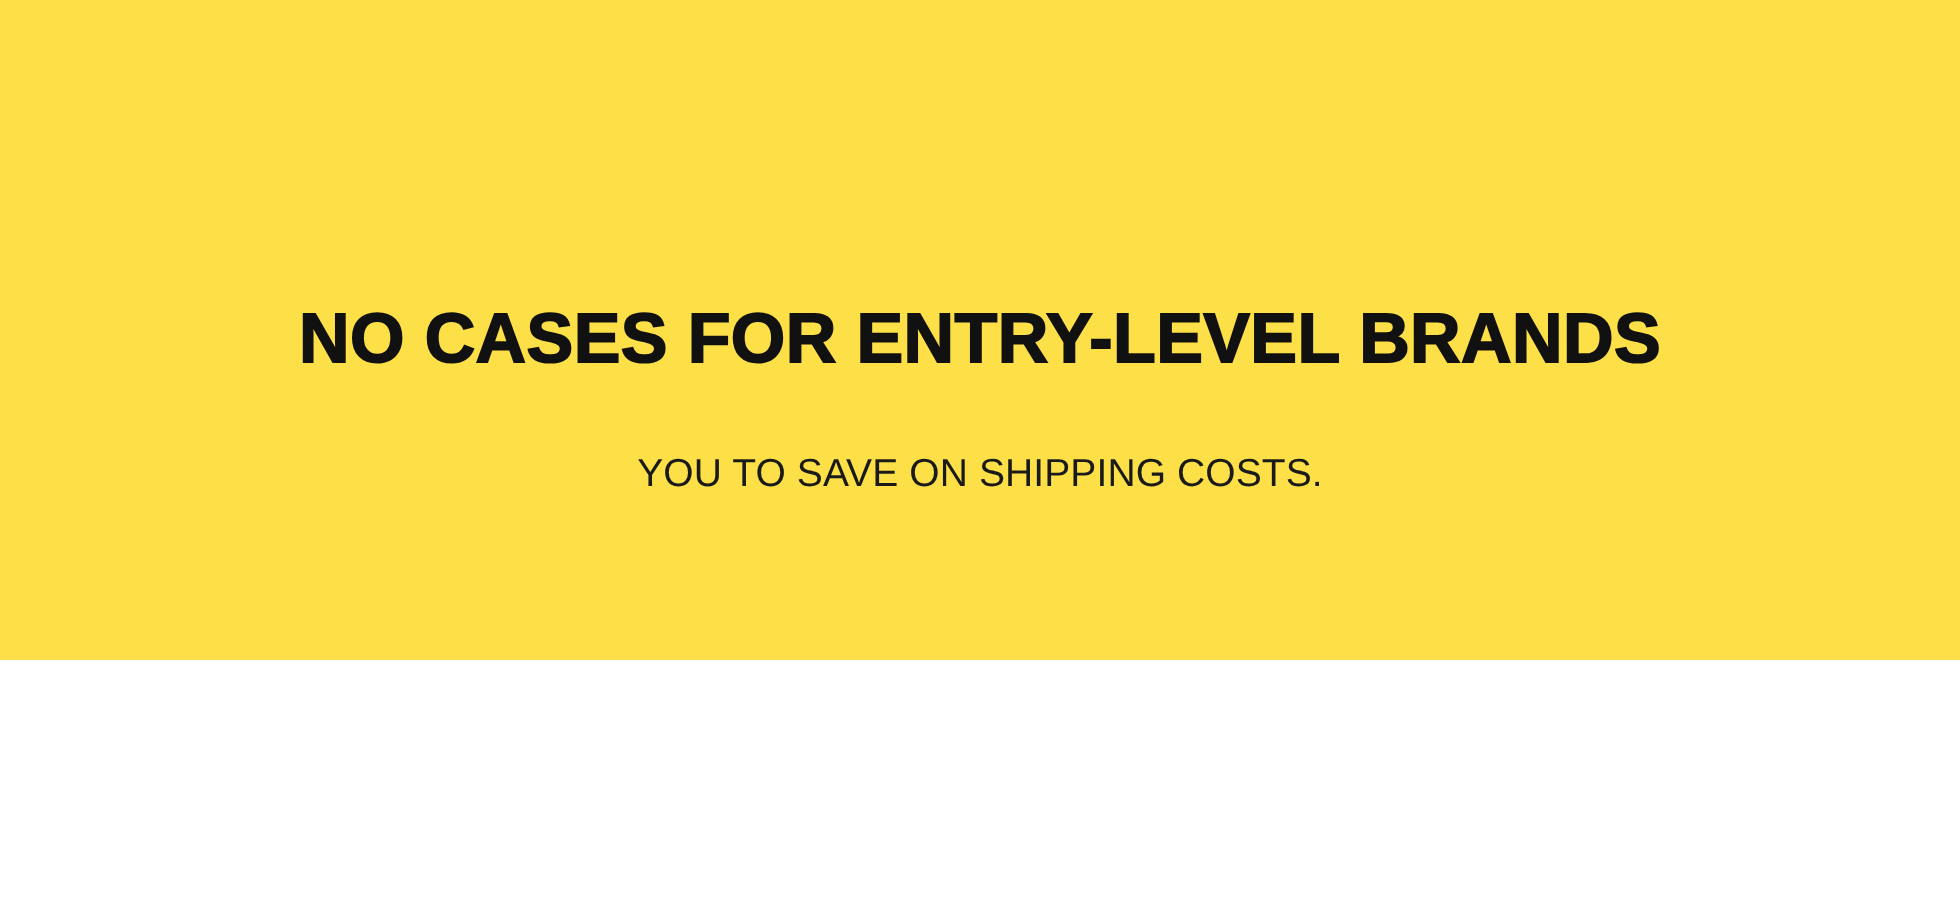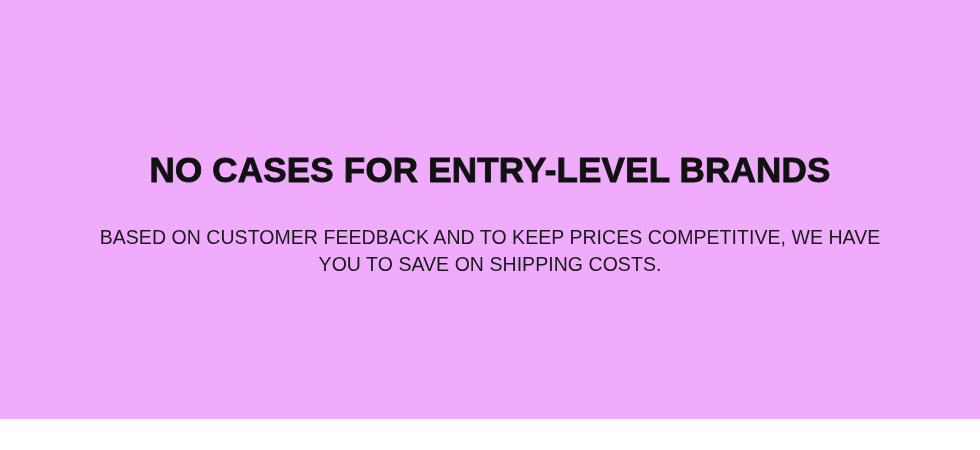--- a/index.html
+++ b/index.html
@@ -12,23 +12,23 @@
     height: 450px;
     background: #ffffff;
     font-family: "Liberation Sans", sans-serif;
     overflow: hidden;
     -webkit-font-smoothing: antialiased;
   }
 
   .notice-section {
     position: relative;
     width: 980px;
-    height: 419px;
+    height: 330px;
     box-sizing: border-box;
-    background: #f0abfc;
+    background: #fde047;
   }
 
   .notice-inner {
     position: absolute;
     left: 0;
     top: 0;
     width: 980px;
     text-align: center;
   }
 
@@ -75,18 +75,17 @@
 </style>
 </head>
 <body>
 
 <section class="notice-section">
   <div class="notice-inner">
 
     <h2 class="notice-heading">NO CASES FOR ENTRY-LEVEL BRANDS</h2>
 
     <p class="notice-body">
-      <span class="notice-body-line">BASED ON CUSTOMER FEEDBACK AND TO KEEP PRICES COMPETITIVE, WE HAVE</span>
       <span class="notice-body-line">YOU TO SAVE ON SHIPPING COSTS.</span>
     </p>
 
   </div>
 </section>
 
 </body></html>

